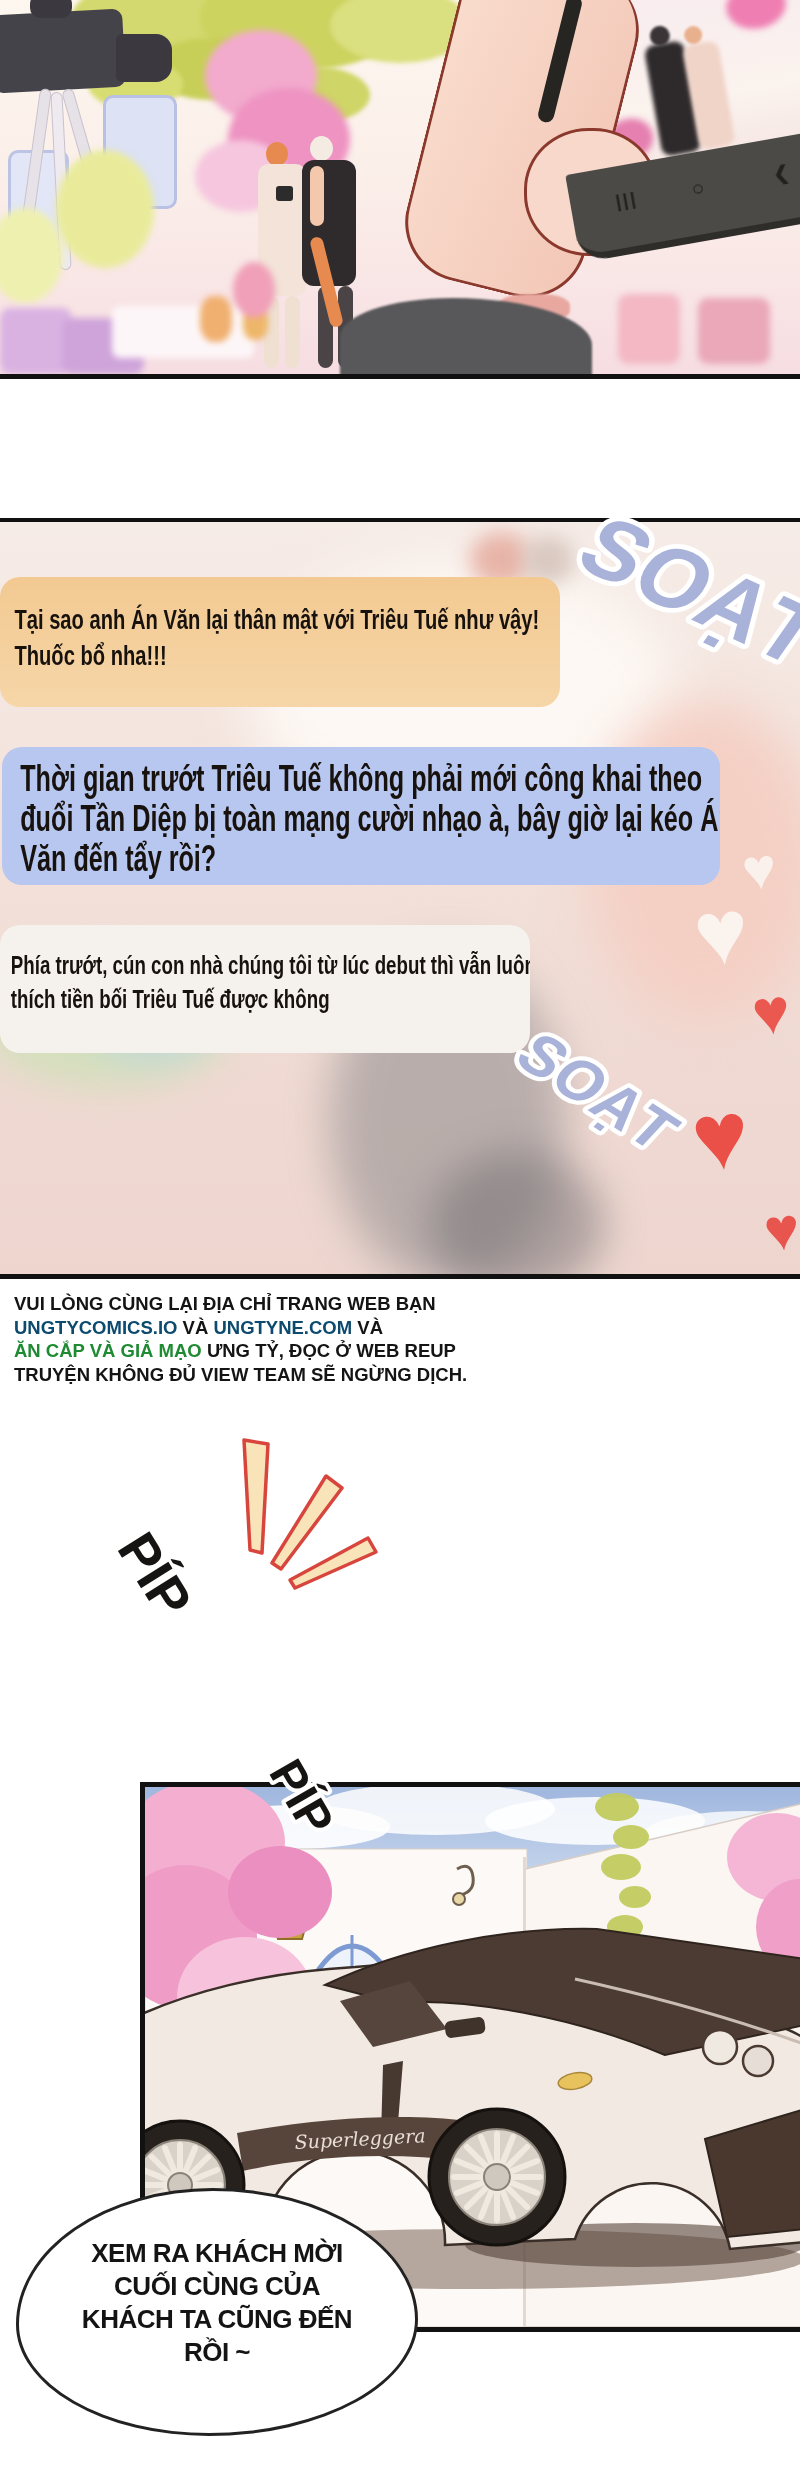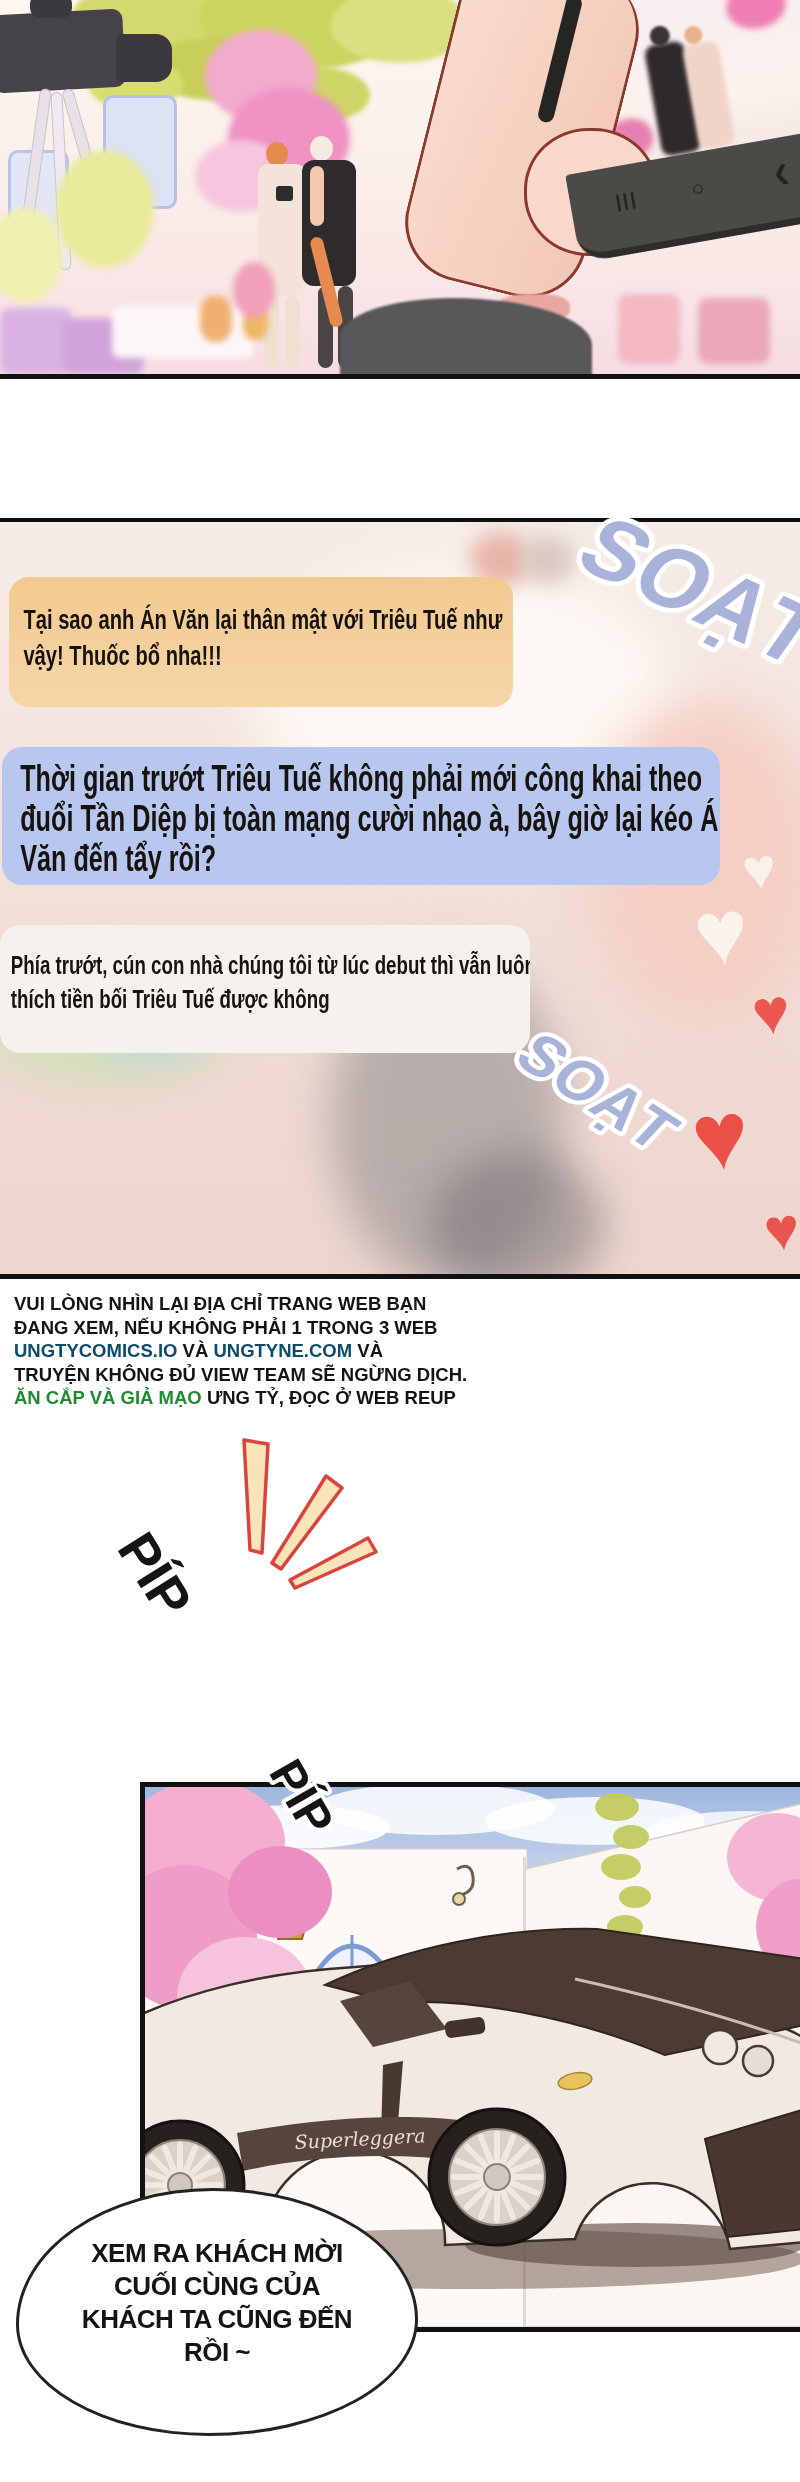--- a/index.html
+++ b/index.html
@@ -12,21 +12,21 @@
           border-bottom:5px solid #111;}
   .blob{position:absolute;border-radius:50%;}
   .figA{position:absolute;border-radius:10px;}
   
   .panel2{left:0;top:518px;width:800px;height:752px;overflow:hidden;
           background:linear-gradient(180deg,#f6ece7 0%,#f3e2db 40%,#efd9d2 75%,#eed6cf 100%);
           border-top:4px solid #111;border-bottom:5px solid #111;}
   .heart{position:absolute;line-height:1;transform:rotate(-6deg);}
   .bubble{position:absolute;border-radius:20px;color:#18120e;z-index:6;overflow:hidden;}
   .tx{font-weight:700;transform-origin:0 0;letter-spacing:0;}
-  .b1{left:9px;top:577px;width:504px;height:130px;background:linear-gradient(180deg,#f2c991,#f6d6a8);}
+  .b1{left:0;top:577px;width:560px;height:130px;background:linear-gradient(180deg,#f2c991,#f6d6a8);}
   .b1 .tx{font-size:28px;line-height:36px;transform:scaleX(.72);width:139%;padding:25px 20px;}
   .b2{left:2px;top:747px;width:718px;height:138px;background:#b7c7ef;}
   .b2 .tx{font-size:36px;line-height:40px;transform:scaleX(.70);width:143%;padding:12px 26px;}
   .b3{left:0;top:925px;width:530px;height:128px;background:#f5f2ee;}
   .b3 .tx{font-size:26px;line-height:34px;transform:scaleX(.72);width:139%;padding:23px 15px;}
   .b4{left:0;top:1077px;width:516px;height:138px;background:#f6b4a8;}
   .b4 .tx{font-size:32px;line-height:40px;transform:scaleX(.73);width:137%;padding:21px 18px;}
   .sfx{position:absolute;overflow:visible;z-index:9;}
   .sfx text{font-family:"Liberation Sans",sans-serif;font-weight:800;}
   
@@ -169,33 +169,32 @@
   </div>
   <div class="abs bubble b3">
     <div class="tx">Phía trướt, cún con nhà chúng tôi từ lúc debut thì vẫn luôn thích tiền bối Triêu Tuế được không</div>
   </div>
 
   <svg class="sfx" style="left:500px;top:975px;width:200px;height:175px;" viewBox="0 0 200 175">
     <text transform="translate(12,86) rotate(33) skewX(-10)" font-size="60" letter-spacing="1" fill="#a9b2d8" stroke="#ffffff" stroke-width="9" stroke-linejoin="round" paint-order="stroke">SOẠT</text>
   </svg>
 
   <div class="abs warning">
-    <div>VUI LÒNG NHÌN LẠI ĐỊA CHỈ TRANG WEB BẠN</div>
-    <div>ĐANG XEM, NẾU KHÔNG PHẢI 1 TRONG 3 WEB</div>
+    <div>VUI LÒNG CÙNG LẠI ĐỊA CHỈ TRANG WEB BẠN</div>
     <div>
       <span class="red">UNGTYCOMICS.IO</span>
       <span>VÀ</span>
       <span class="red">UNGTYNE.COM</span>
       <span>VÀ</span>
     </div>
-    <div>TRUYỆN KHÔNG ĐỦ VIEW TEAM SẼ NGỪNG DỊCH.</div>
     <div>
       <span class="green">ĂN CẮP VÀ GIẢ MẠO</span>
       <span>ƯNG TỶ, ĐỌC Ở WEB REUP</span>
     </div>
+    <div>TRUYỆN KHÔNG ĐỦ VIEW TEAM SẼ NGỪNG DỊCH.</div>
   </div>
 
   <svg class="abs" style="left:238px;top:1432px;width:150px;height:162px;z-index:4;" viewBox="0 0 150 162">
     <polygon points="12,118 24,121 30,12 6,8" fill="#f9e4ba" stroke="#d8453c" stroke-width="3.5" stroke-linejoin="round"></polygon>
     <polygon points="34,131 43,137 104,56 88,44" fill="#f9e4ba" stroke="#d8453c" stroke-width="3.5" stroke-linejoin="round"></polygon>
     <polygon points="52,148 57,156 138,120 130,106" fill="#f9e4ba" stroke="#d8453c" stroke-width="3.5" stroke-linejoin="round"></polygon>
   </svg>
 
   <svg class="sfx" style="left:92px;top:1520px;width:135px;height:135px;" viewBox="0 0 135 135">
     <text transform="translate(24,28) rotate(58)" font-size="54" fill="#151412">PÍP</text>

